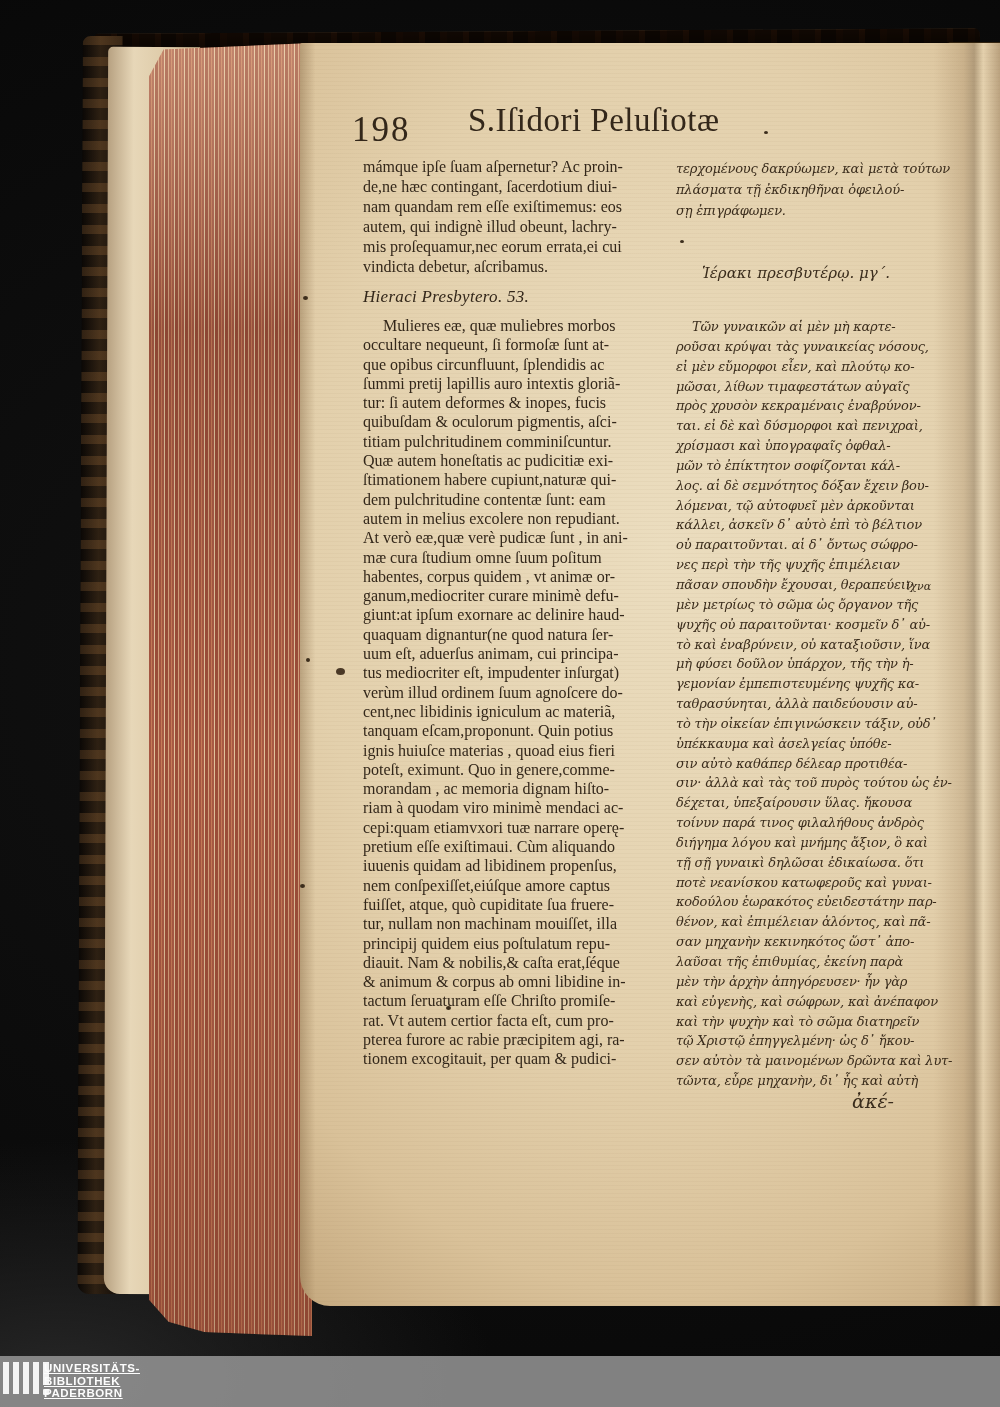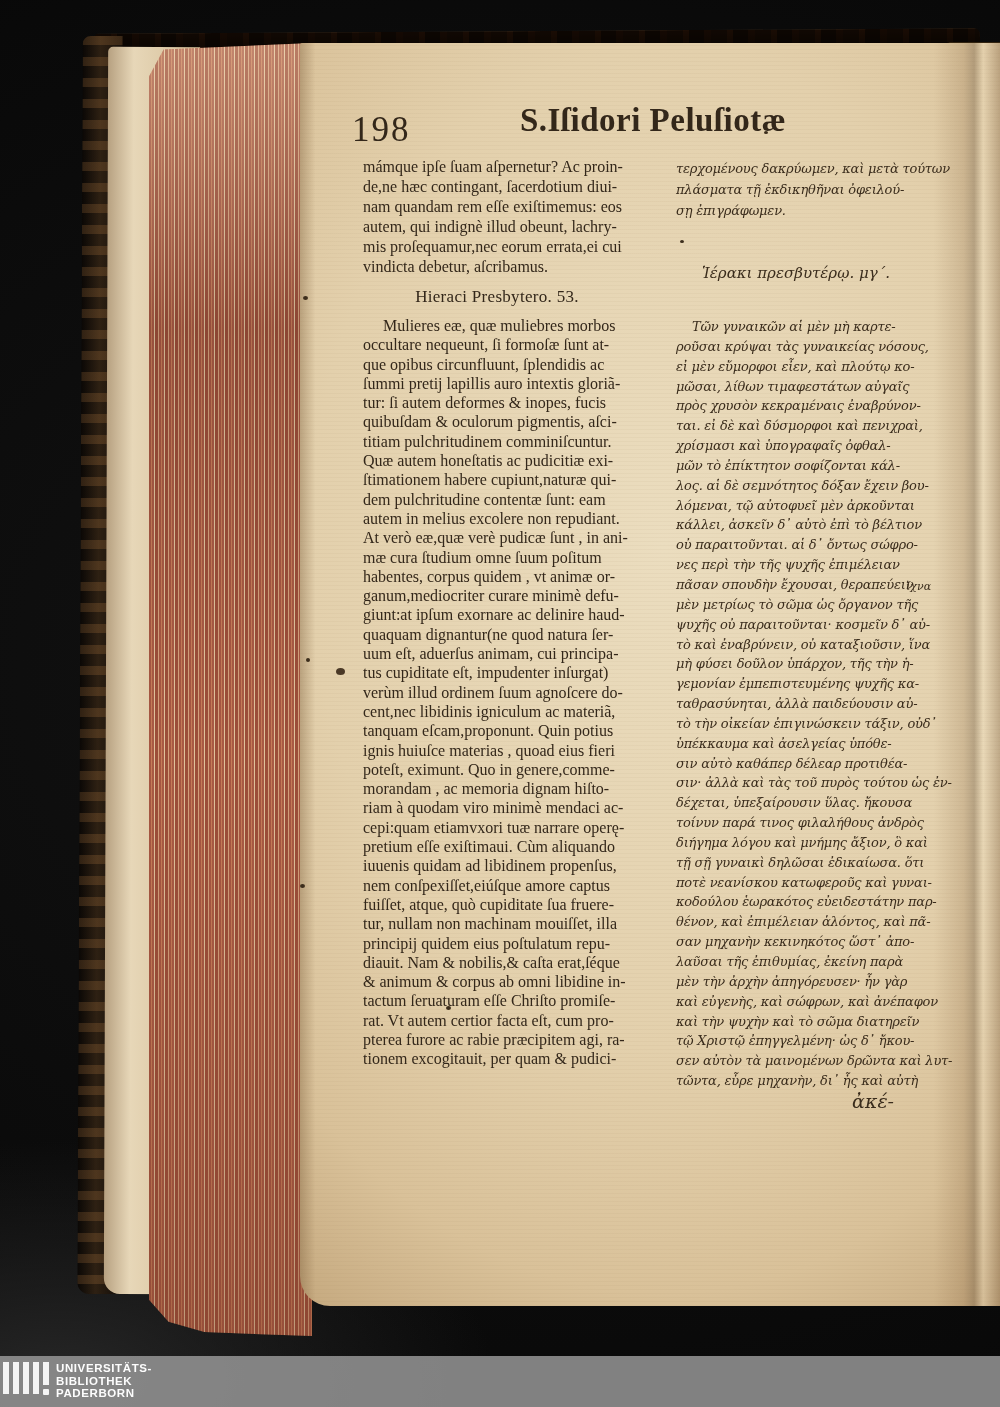--- a/index.html
+++ b/index.html
@@ -52,28 +52,28 @@
       linear-gradient(90deg,rgba(120,90,55,.38) 0,rgba(120,90,55,0) 2.2%),
       repeating-linear-gradient(0deg,rgba(140,110,75,.05) 0 1px,rgba(0,0,0,0) 1px 4px),
       radial-gradient(ellipse 92% 72% at 52% 40%, #ebddbf 0%, #e3d0ac 55%, #d9c199 82%, #c6aa80 100%);
   }
   
   .ink{color:#33271a;}
   .page-number{
     position:absolute;left:352px;top:110px;font-size:35px;letter-spacing:2px;
   }
   .running-title{
-    position:absolute;left:468px;top:102px;width:370px;text-align:center;
-    font-size:33px;letter-spacing:.5px;font-weight:bold;
+    position:absolute;left:468px;top:102px;width:370px;text-align:left;
+    font-size:33px;letter-spacing:.5px;
   }
   .col .line{display:block;white-space:nowrap;}
   .latin-p1{position:absolute;left:363px;top:157px;width:298px;font-size:16px;line-height:20px;}
   .latin-heading{
-    position:absolute;left:348px;top:287px;width:298px;text-align:center;
-    font-size:17px;letter-spacing:.3px;
+    position:absolute;left:363px;top:287px;width:298px;text-align:left;
+    font-style:italic;font-size:17px;letter-spacing:.3px;
   }
   .latin-p2{position:absolute;left:363px;top:316px;width:298px;font-size:16px;line-height:19.3px;}
   .latin-p2 .line:first-child{padding-left:20px;}
   .greek{font-family:"DejaVu Serif", serif;font-style:italic;color:#3a2c1c;}
   .greek-p1{position:absolute;left:676px;top:158px;width:240px;font-size:13px;line-height:21px;letter-spacing:-0.2px;}
   .greek-heading{
     position:absolute;left:676px;top:264px;width:240px;text-align:center;font-size:15px;
   }
   .greek-body{position:absolute;left:676px;top:317px;width:234px;font-size:13px;line-height:19.85px;letter-spacing:-0.2px;}
   .greek-body .line:first-child{padding-left:16px;}
@@ -87,23 +87,23 @@
   }
   .wm-bars{position:absolute;left:3px;top:6px;height:38px;}
   .wm-bar{position:absolute;top:0;width:6px;height:32px;background:#f4f4f4;}
   .wm-bar:nth-child(1){left:0;}
   .wm-bar:nth-child(2){left:10px;}
   .wm-bar:nth-child(3){left:20px;}
   .wm-bar:nth-child(4){left:30px;}
   .wm-bar:nth-child(5){left:40px;height:23px;}
   .wm-dot{position:absolute;left:40px;top:27px;width:6px;height:6px;background:#f4f4f4;border-radius:1px;}
   .wm-text{
-    position:absolute;left:56px;top:6px;color:#fdfdfd;
+    position:absolute;left:44px;top:6px;color:#fdfdfd;
     font-family:"Liberation Sans", sans-serif;font-weight:bold;
-    font-size:11.5px;line-height:12.5px;letter-spacing:.6px;
+    font-size:11.5px;line-height:12.5px;letter-spacing:.6px;text-decoration:underline;
   }
 </style>
 </head>
 <body>
 
 <div class="stage">
 
   <div class="cover-top"></div>
   <div class="cover-corner-right"></div>
   <div class="cover-left"></div>
@@ -135,21 +135,21 @@
       <span class="line">ſtimationem habere cupiunt,naturæ qui-</span>
       <span class="line">dem pulchritudine contentæ ſunt:  eam</span>
       <span class="line">autem in melius excolere non  repudiant.</span>
       <span class="line">At verò eæ,quæ verè pudicæ ſunt , in ani-</span>
       <span class="line">mæ  cura ſtudium omne ſuum  poſitum</span>
       <span class="line">habentes, corpus quidem , vt animæ or-</span>
       <span class="line">ganum,mediocriter curare minimè defu-</span>
       <span class="line">giunt:at ipſum exornare ac delinire haud-</span>
       <span class="line">quaquam dignantur(ne quod natura ſer-</span>
       <span class="line">uum eſt, aduerſus animam, cui principa-</span>
-      <span class="line">tus cupiditate eſt,  impudenter inſurgat)</span>
+      <span class="line">tus mediocriter eſt,  impudenter inſurgat)</span>
       <span class="line">verùm illud ordinem ſuum agnoſcere do-</span>
       <span class="line">cent,nec libidinis igniculum ac  materiã,</span>
       <span class="line">tanquam eſcam,proponunt.  Quin potius</span>
       <span class="line">ignis huiuſce materias ,  quoad eius fieri</span>
       <span class="line">poteſt,  eximunt.  Quo in genere,comme-</span>
       <span class="line">morandam ,  ac  memoria  dignam hiſto-</span>
       <span class="line">riam à quodam viro minimè mendaci ac-</span>
       <span class="line">cepi:quam etiamvxori tuæ narrare operę-</span>
       <span class="line">pretium eſſe exiſtimaui.  Cùm  aliquando</span>
       <span class="line">iuuenis  quidam ad  libidinem propenſus,</span>

